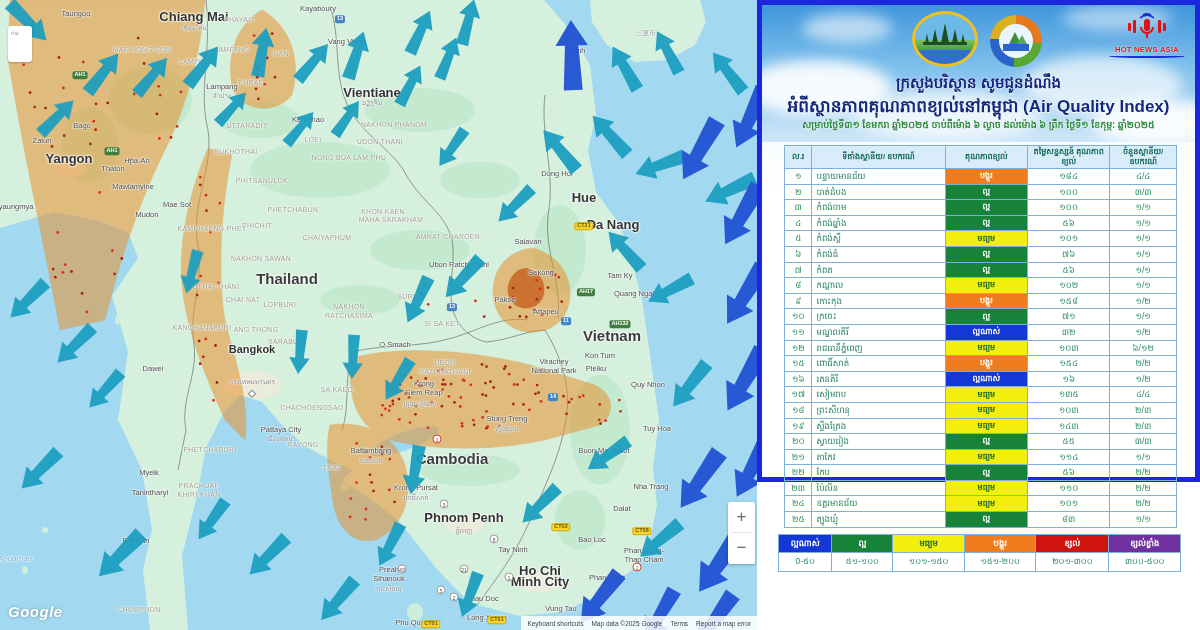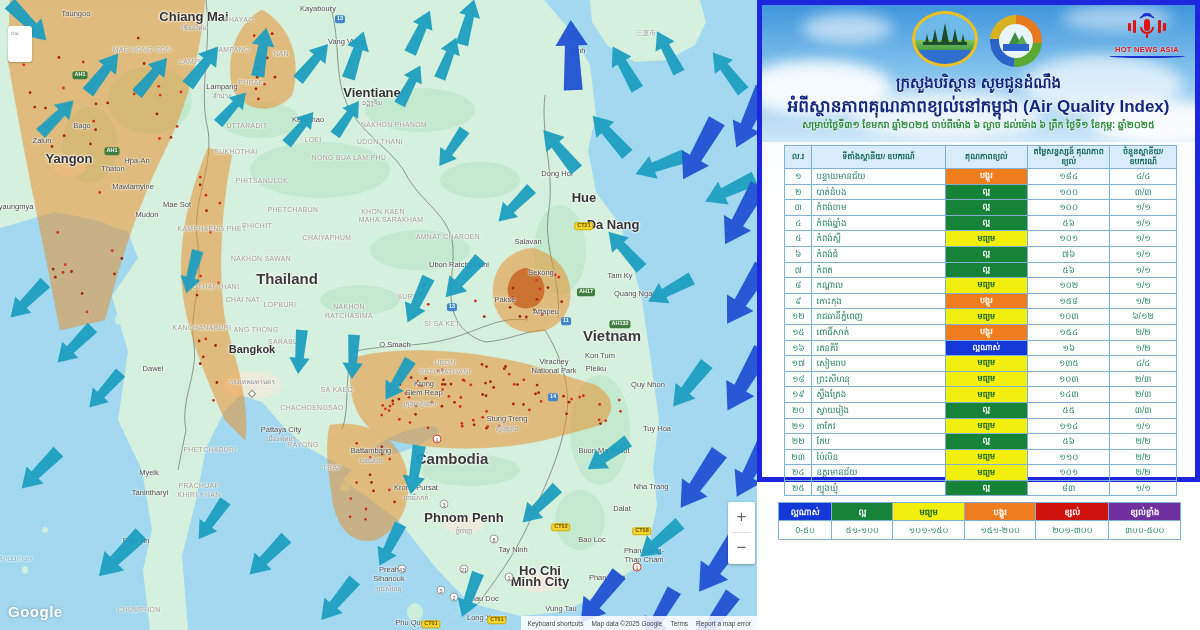--- a/index.html
+++ b/index.html
@@ -25,21 +25,21 @@
   .by{background:#f7d531;color:#6b5400;border:1px solid #cfa900;border-radius:2px;padding:0 2px;font-weight:700;}
   .bw{background:#fff;border:1px solid #999;color:#555;border-radius:50%;width:9px;height:9px;line-height:8px;text-align:center;}
   .br{background:#fff;border:1px solid #cc4433;color:#cc4433;border-radius:50%;width:9px;height:9px;line-height:8px;text-align:center;}
   #fragbox{position:absolute;left:8px;top:26px;width:24px;height:36px;background:#fff;border-radius:3px;
       box-shadow:0 1px 2px rgba(0,0,0,.25);font-size:6px;color:#888;padding:3px;line-height:1.6;}
   #zoomctl{position:absolute;right:2px;bottom:66px;width:27px;height:62px;background:#fff;border-radius:2px;
       box-shadow:0 1px 3px rgba(0,0,0,.3);display:flex;flex-direction:column;align-items:center;}
   #zoomctl button{all:unset;width:27px;height:30px;text-align:center;font-size:17px;color:#666;cursor:pointer;}
   #zoomctl .div{width:19px;height:1px;background:#e0e0e0;}
   #gwm{position:absolute;left:8px;bottom:10px;font-size:15px;font-weight:700;color:#fff;letter-spacing:.5px;
-      text-shadow:0 0 3px rgba(0,0,0,.35);}
+      text-shadow:0 0 3px rgba(0,0,0,.35);font-style:italic;}
   #attr{position:absolute;right:0;bottom:0;height:14px;background:rgba(255,255,255,.85);display:flex;
       align-items:center;gap:8px;padding:0 6px;font-size:6.5px;color:#444;}
   #attr span{cursor:pointer;}
 
   
   #panel{position:absolute;left:757px;top:0;width:443px;height:482px;border:5px solid #1c27dd;
       background:linear-gradient(180deg,#e8f4fc 0%,#ffffff 40%);}
   #sky{position:relative;width:100%;height:137px;overflow:hidden;
       background:linear-gradient(180deg,#3f96dc 0%,#7fc0ec 45%,#cfe7f8 100%);}
   .cloud{position:absolute;background:rgba(255,255,255,.9);border-radius:50%;filter:blur(7px);}
@@ -695,20 +695,34 @@
               <td>១/១</td>
             </tr>
             <tr>
               <td>៩</td>
               <td class="name">កោះកុង</td>
               <td class="cat" style="background: rgb(240, 125, 29); color: rgb(255, 255, 255);">បង្គួរ</td>
               <td>១៥៨</td>
               <td>១/២</td>
             </tr>
             <tr>
+              <td>១០</td>
+              <td class="name">ក្រចេះ</td>
+              <td class="cat" style="background: rgb(22, 131, 57); color: rgb(255, 255, 255);">ល្អ</td>
+              <td>៧១</td>
+              <td>១/១</td>
+            </tr>
+            <tr>
+              <td>១១</td>
+              <td class="name">មណ្ឌលគិរី</td>
+              <td class="cat" style="background: rgb(20, 55, 216); color: rgb(255, 255, 255);">ល្អណាស់</td>
+              <td>៣២</td>
+              <td>១/២</td>
+            </tr>
+            <tr>
               <td>១២</td>
               <td class="name">រាជធានីភ្នំពេញ</td>
               <td class="cat" style="background: rgb(242, 238, 14); color: rgb(28, 107, 48);">មធ្យម</td>
               <td>១០៣</td>
               <td>៦/១២</td>
             </tr>
             <tr>
               <td>១៥</td>
               <td class="name">ពោធិ៍សាត់</td>
               <td class="cat" style="background: rgb(240, 125, 29); color: rgb(255, 255, 255);">បង្គួរ</td>

